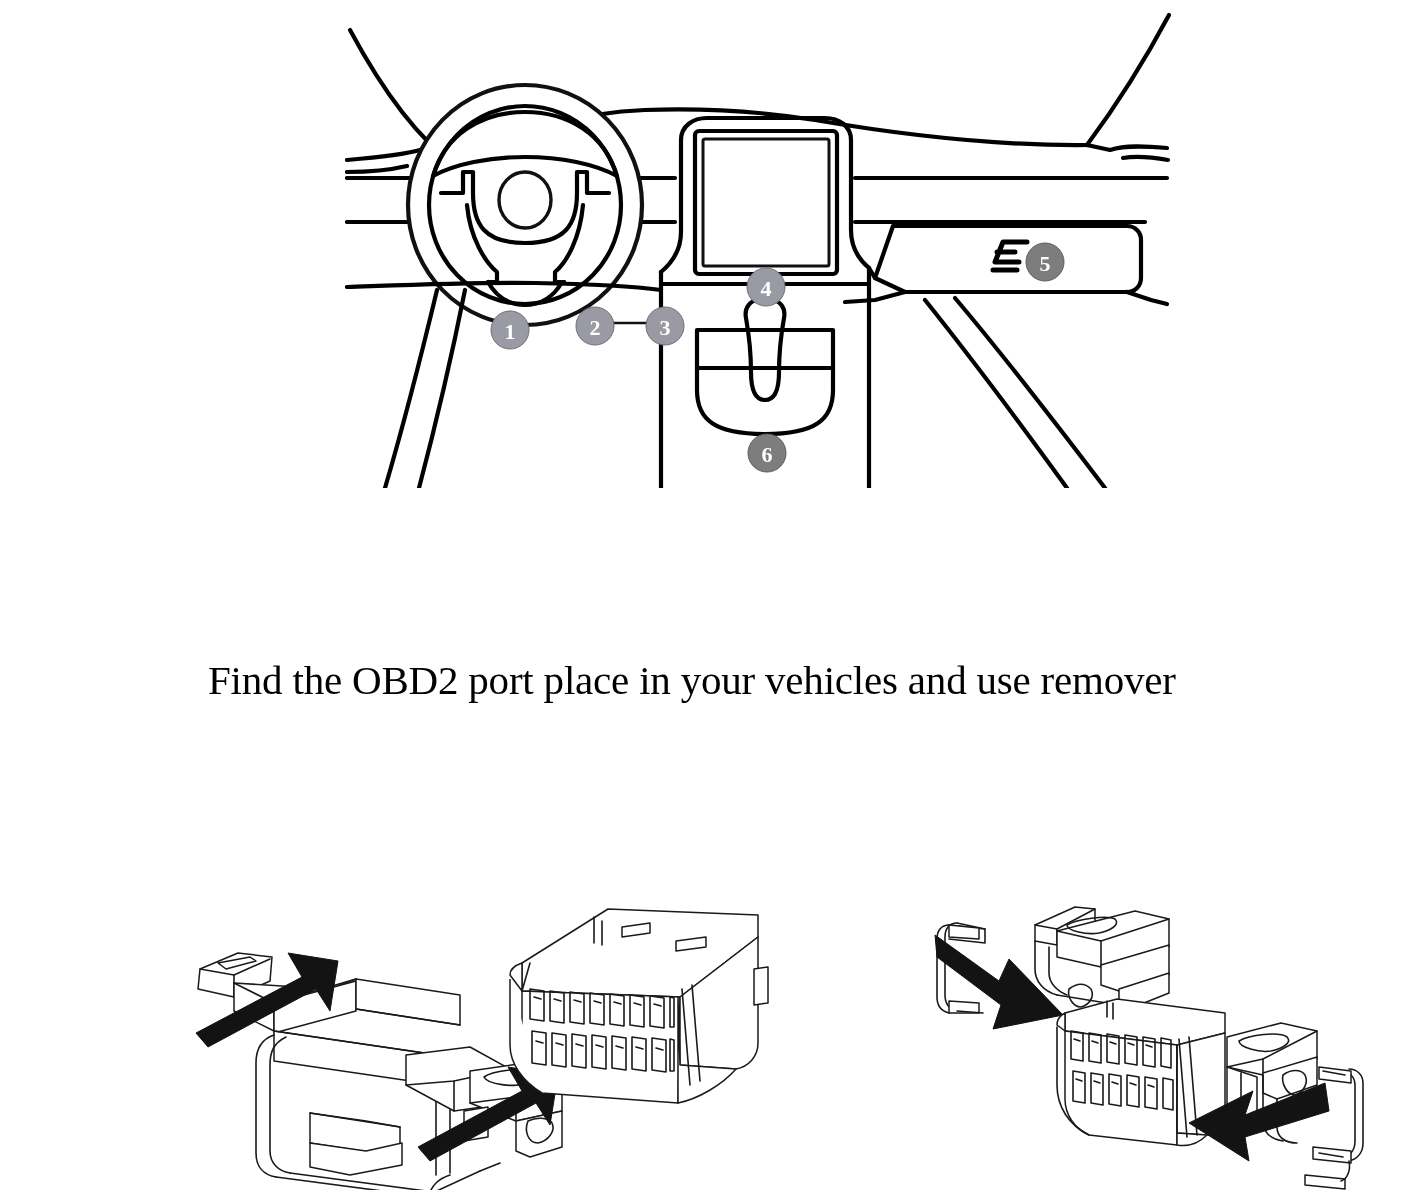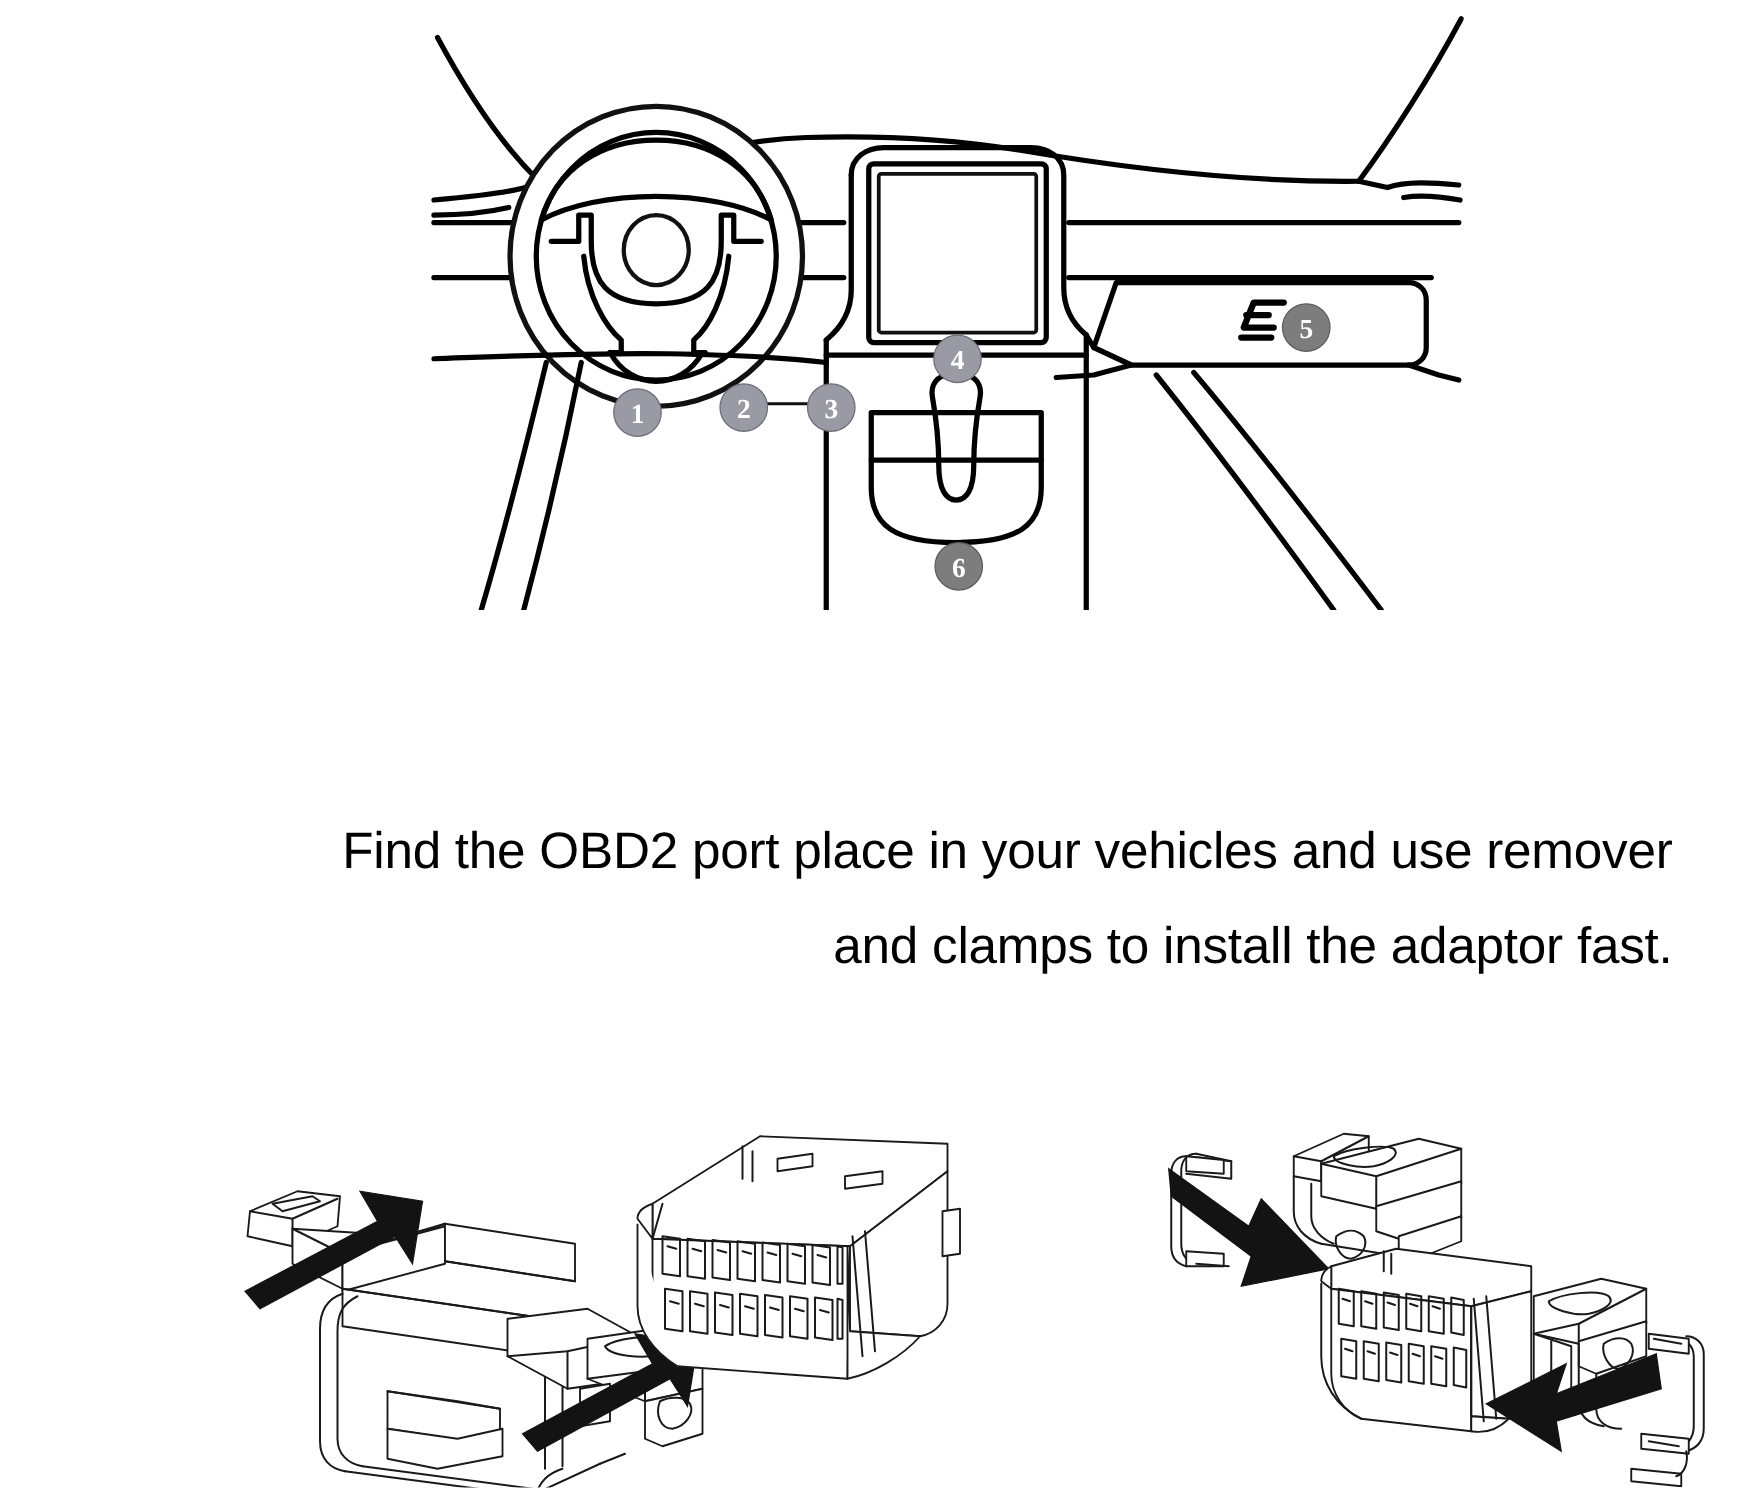--- a/index.html
+++ b/index.html
@@ -27,27 +27,26 @@
   #dashboard-panel svg { display: block; width: 100%; height: 100%; }
 
   
   #instruction-block {
     position: absolute;
     left: 208px;
     top: 642px;
     width: 1130px;
   }
   .instr-line {
-    font-family: Liberation Sans, sans-serif;
+    font-family: Liberation Serif, serif;
     font-size: 41px;
     line-height: 76px;
     color: #000000;
     white-space: nowrap;
     letter-spacing: -0.2px;
-    text-align: right;
   }
 
   
   #figure-remover {
     position: absolute;
     left: 170px;
     top: 885px;
     width: 600px;
     height: 305px;
   }
@@ -203,21 +202,20 @@
     </g>
     <g>
       <circle class="marker-circle-dark" cx="422" cy="453" r="19"></circle>
       <text class="marker-text" x="422" y="454">6</text>
     </g>
   </svg>
 </div>
 
 <div id="instruction-block">
   <div class="instr-line">Find the OBD2 port place in your vehicles and use remover</div>
-  <div class="instr-line">and clamps to install the adaptor fast.</div>
 </div>
 
 <div id="figure-remover">
   <svg viewBox="0 0 600 305" xmlns="http://www.w3.org/2000/svg">
     <rect x="0" y="0" width="600" height="305" fill="#ffffff"></rect>
 
     <g>
 
       <path class="fillw-thin" d="M 30,84 L 68,68 L 102,72 L 100,96 L 64,112 L 28,104 Z"></path>
       <path class="ln-thin" d="M 30,84 L 64,90 L 100,74"></path>

